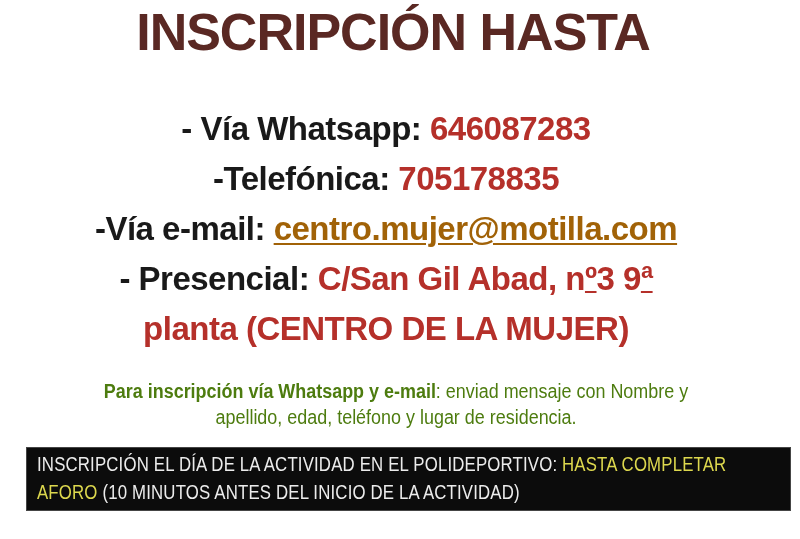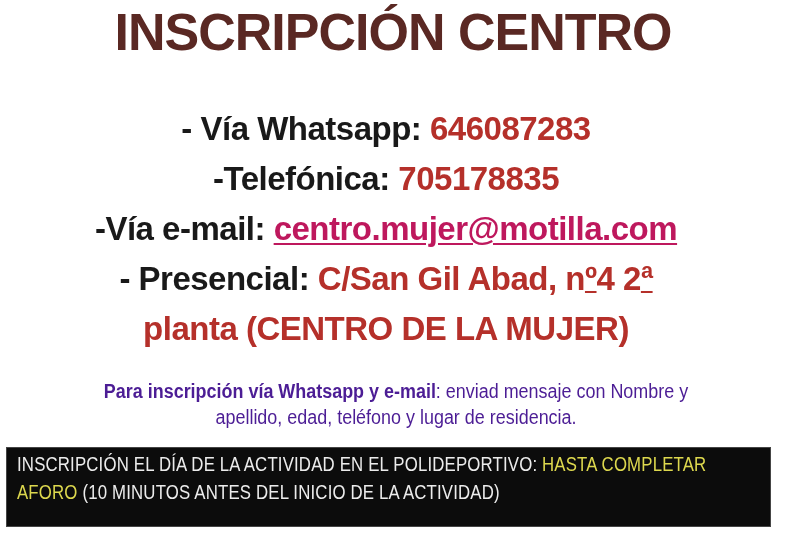--- a/index.html
+++ b/index.html
@@ -33,87 +33,87 @@
     font-weight: 700;
     letter-spacing: -0.5px;
     color: #191919;
   }
   .contact .line {
     line-height: 50px;
     white-space: nowrap;
   }
   .red { color: #b5302a; }
   .email-link {
-    color: #be185d;
+    color: #a16207;
     text-decoration: underline;
     text-decoration-thickness: 2px;
     text-underline-offset: 3px;
     cursor: pointer;
   }
   .ord {
     text-decoration: underline;
     text-decoration-thickness: 2px;
   }
   .note {
     margin-top: 24px;
     padding-right: 8px;
     text-align: center;
     font-size: 19.5px;
     line-height: 26px;
-    color: #4c1d95;
+    color: #4d7c0f;
   }
   .note .nline {
     transform: scaleX(0.92);
     transform-origin: 50% 50%;
     white-space: nowrap;
   }
   .note .bold { font-weight: 700; }
   .footer-bar {
     position: absolute;
-    left: 6px;
+    left: 26px;
     top: 447px;
     width: 753px;
     background: #0c0c0c;
     border: 1px solid #454545;
-    padding: 2px 0 20px 10px;
+    padding: 2px 0 4px 10px;
     color: #ececec;
   }
   .footer-bar .fline {
     font-size: 20px;
     line-height: 28px;
     letter-spacing: 0.2px;
     white-space: nowrap;
     transform: scaleX(0.84);
     transform-origin: 0 50%;
   }
   .yellow { color: #ddd84e; }
 </style>
 </head>
 <body>
 
 <div class="page">
 
-  <div class="title">INSCRIPCIÓN CENTRO</div>
+  <div class="title">INSCRIPCIÓN HASTA</div>
 
   <div class="contact">
 
     <div class="line">
       <span>- Vía Whatsapp: </span><span class="red">646087283</span>
     </div>
 
     <div class="line">
       <span>-Telefónica: </span><span class="red">705178835</span>
     </div>
 
     <div class="line">
       <span>-Vía e-mail: </span><span class="email-link">centro.mujer@motilla.com</span>
     </div>
 
     <div class="line">
-      <span>- Presencial: </span><span class="red">C/San Gil Abad, n</span><span class="red ord">º</span><span class="red">4 2</span><span class="red ord">ª</span>
+      <span>- Presencial: </span><span class="red">C/San Gil Abad, n</span><span class="red ord">º</span><span class="red">3 9</span><span class="red ord">ª</span>
     </div>
 
     <div class="line">
       <span class="red">planta (CENTRO DE LA MUJER)</span>
     </div>
 
   </div>
 
   <div class="note">
     <div class="nline">

